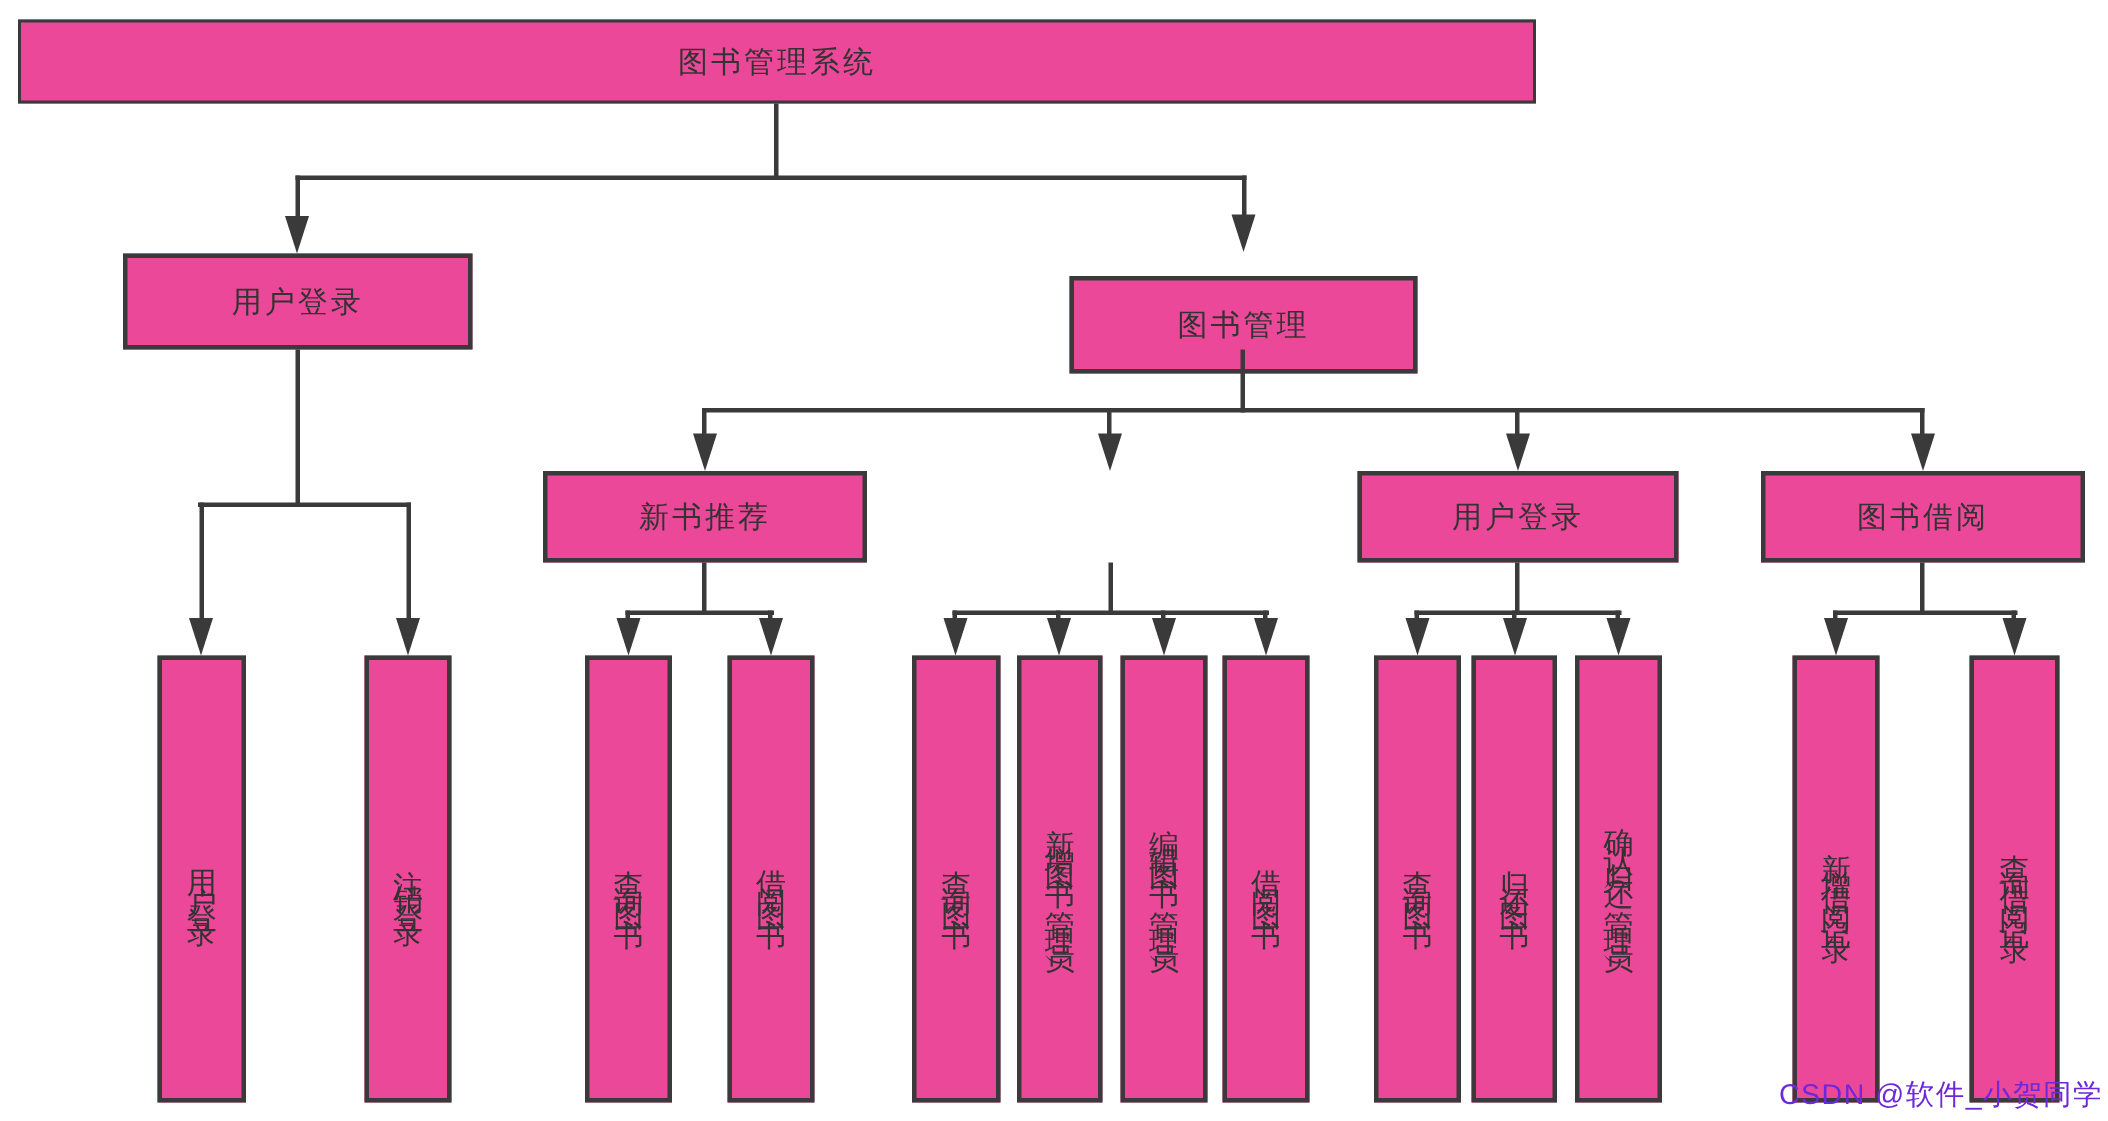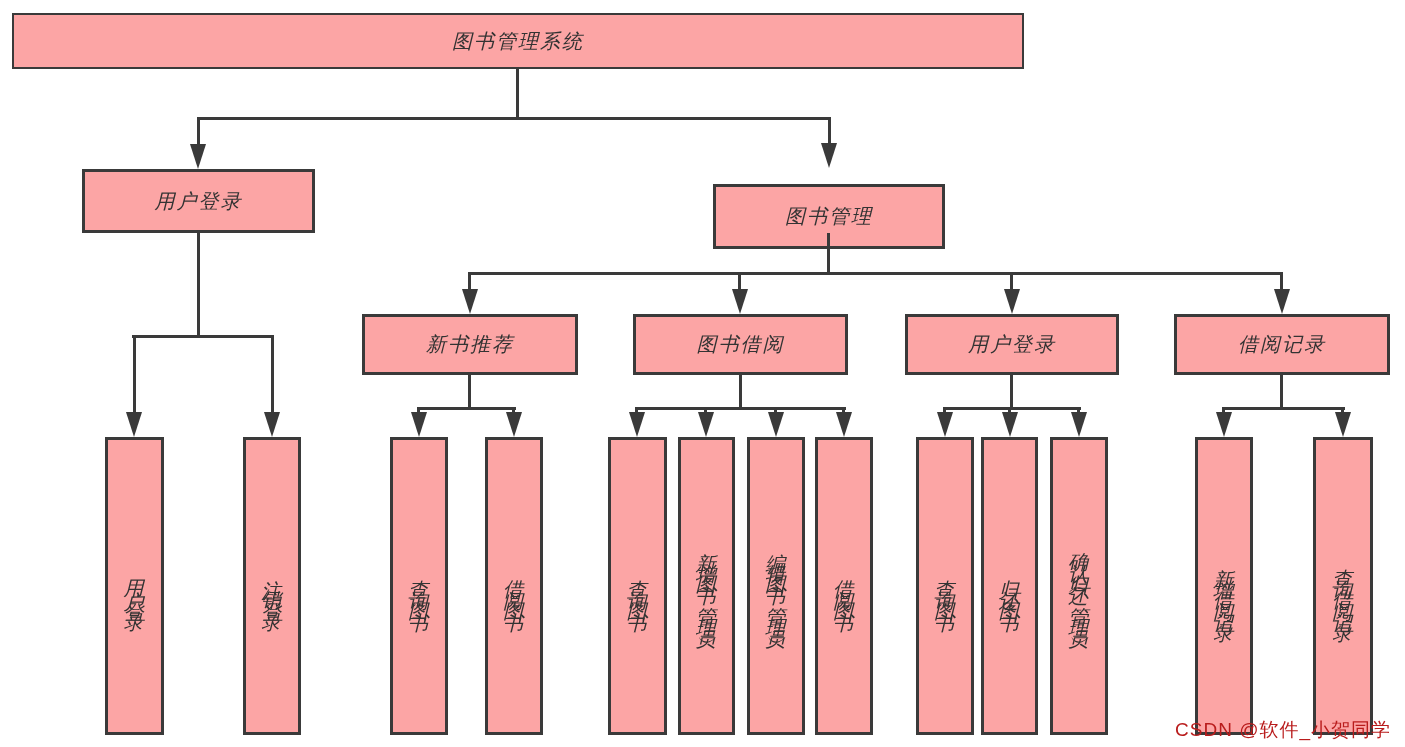--- a/index.html
+++ b/index.html
@@ -4,60 +4,59 @@
 <style>
   html,body { margin:0; padding:0; background:#ffffff; }
   #stage {
     position:relative; width:1405px; height:747px;
     background:#ffffff; overflow:hidden;
     font-family:"Liberation Sans","DejaVu Sans",sans-serif;
     color:#333333;
   }
   .box {
     position:absolute; box-sizing:border-box;
-    border:3px solid #3a3a3a; background:#fca5a5;
+    border:3px solid #3a3a3a; background:#ec4899;
     display:flex; align-items:center; justify-content:center;
-    font-size:20px; color:#333333; letter-spacing:2px;font-style:italic;
+    font-size:20px; color:#333333; letter-spacing:2px;
   }
   .box.root { border-width:2px; }
   .leaf { letter-spacing:0; }
   .leaf span {
     writing-mode:vertical-rl; text-orientation:mixed;
     letter-spacing:11px; font-size:20px; color:#333333;
     white-space:nowrap;
   }
   .vline, .hline { position:absolute; background:#3a3a3a; }
   .vline { width:3px; }
   .hline { height:3px; }
   .arrow {
     position:absolute; width:0; height:0;
     border-left:8px solid transparent;
     border-right:8px solid transparent;
     border-top:25px solid #3a3a3a;
   }
   #watermark {
-    position:absolute; right:14px; bottom:4px;
-    font-size:19px; color:#b91c1c; letter-spacing:1px;
+    position:absolute; right:3px; bottom:4px;
+    font-size:19px; color:#6d28d9; letter-spacing:1px;
     pointer-events:none;
   }
 </style>
 </head>
 <body>
 
 <div id="stage">
 
   <div class="box root" style="left:12px;top:13px;width:1012px;height:56px;">图书管理系统</div>
 
   <div class="box" style="left:82px;top:169px;width:233px;height:64px;">用户登录</div>
   <div class="box" style="left:713px;top:184px;width:232px;height:65px;">图书管理</div>
 
   <div class="box" style="left:362px;top:314px;width:216px;height:61px;">新书推荐</div>
-  <div class="box" style="left:633px;top:314px;width:215px;height:61px;">图书借阅</div>
   <div class="box" style="left:905px;top:314px;width:214px;height:61px;">用户登录</div>
-  <div class="box" style="left:1174px;top:314px;width:216px;height:61px;">借阅记录</div>
+  <div class="box" style="left:1174px;top:314px;width:216px;height:61px;">图书借阅</div>
 
   <div class="box leaf" style="left:105px;top:437px;width:59px;height:298px;">
     <span>用户登录</span>
   </div>
   <div class="box leaf" style="left:243px;top:437px;width:58px;height:298px;">
     <span>注销登录</span>
   </div>
 
   <div class="box leaf" style="left:390px;top:437px;width:58px;height:298px;">
     <span>查询图书</span>

